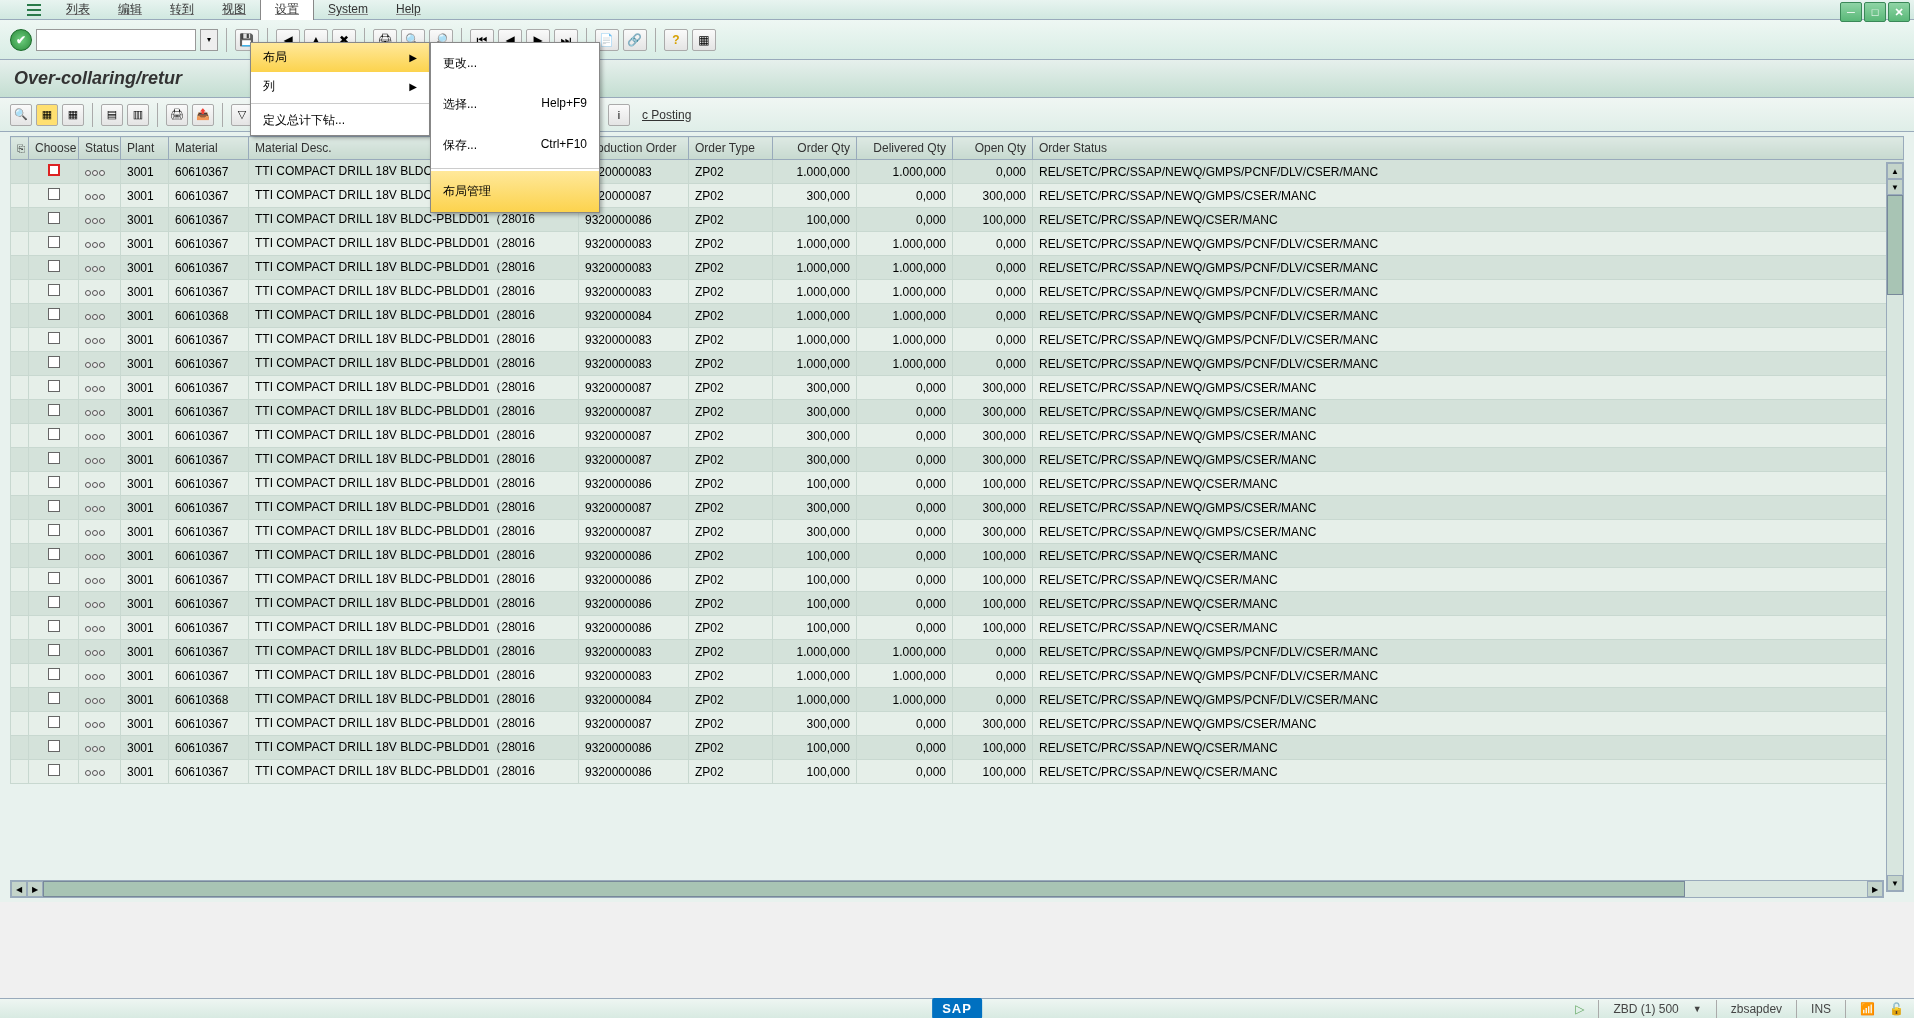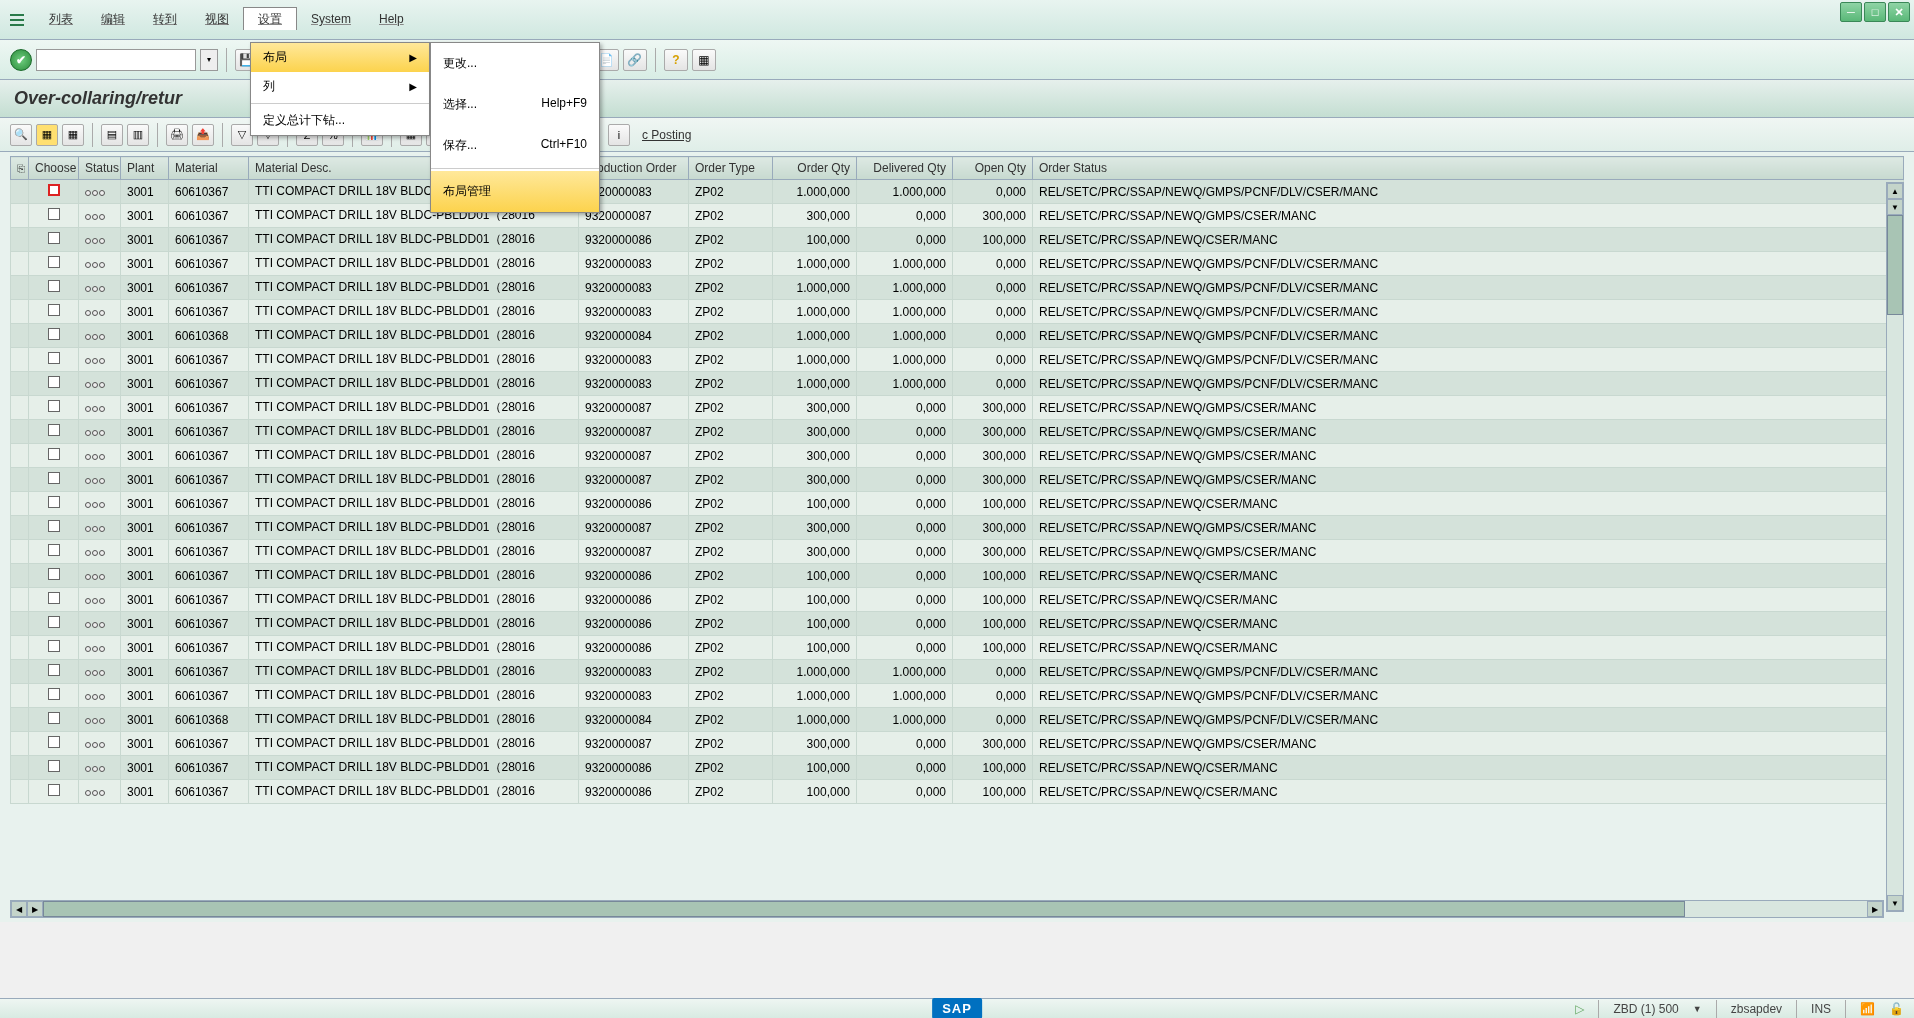--- a/index.html
+++ b/index.html
@@ -1,17 +1,17 @@
 <!DOCTYPE html>
 <html><head>
 <meta charset="utf-8">
 <style>
 * { box-sizing: border-box; margin: 0; padding: 0; }
 body { font-family: Arial, sans-serif; font-size: 12px; background: #f0f0f0; overflow: hidden; width: 1914px; height: 1018px; }
-.menubar { background: linear-gradient(#e8f4f0, #d0e8e0); height: 40px; display: flex; align-items: center; padding: 0 7px; border-bottom: 1px solid #9ab; position: relative; }
+.menubar { background: linear-gradient(#e8f4f0, #d0e8e0); height: 20px; display: flex; align-items: center; padding: 0 24px; border-bottom: 1px solid #9ab; position: relative; }
 .menubar .item { padding: 4px 14px; cursor: pointer; color: #333; }
 .menubar .item.active { background: #fff; border: 1px solid #888; border-bottom: none; }
 .menubar .item.u { text-decoration: underline; text-decoration-color: #888; }
 .menu-icon { width: 20px; height: 16px; margin-right: 8px; display: inline-flex; align-items: center; justify-content: center; }
 .win-controls { position: absolute; right: 4px; top: 2px; display: flex; gap: 2px; }
 .win-btn { width: 22px; height: 20px; background: linear-gradient(#8fd4a5, #5ab878); border: 1px solid #3a8858; border-radius: 2px; display: flex; align-items: center; justify-content: center; color: #fff; font-weight: bold; cursor: pointer; font-size: 11px; }
 .toolbar1 { background: linear-gradient(#eef7f3, #d8ede5); height: 40px; display: flex; align-items: center; padding: 0 10px; border-bottom: 1px solid #9ab; gap: 4px; }
 .green-check { width: 22px; height: 22px; border-radius: 50%; background: radial-gradient(#6fcf7f, #2a8a3a); display: flex; align-items: center; justify-content: center; color: #fff; font-weight: bold; border: 1px solid #1a6a2a; }
 .cmd-input { width: 160px; height: 22px; border: 1px solid #999; background: #fff; padding: 0 4px; }
 .cmd-dd { width: 18px; height: 22px; border: 1px solid #999; background: #eee; display: flex; align-items: center; justify-content: center; font-size: 8px; }

